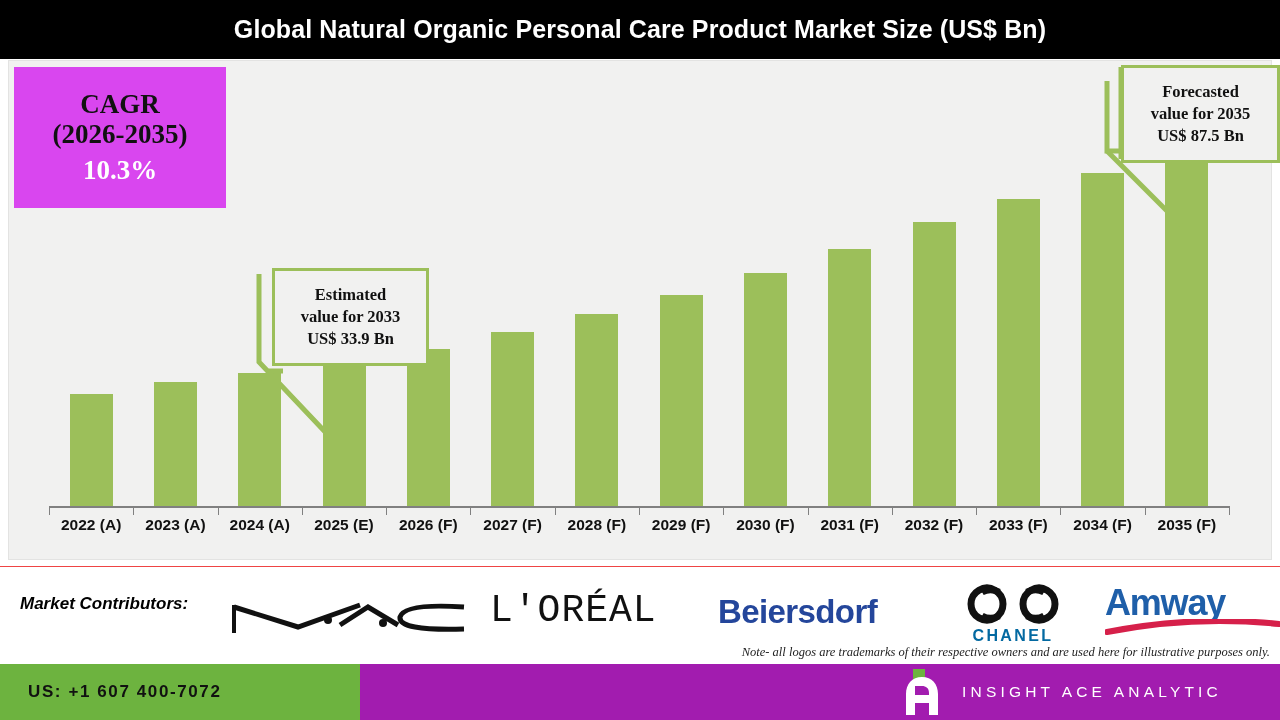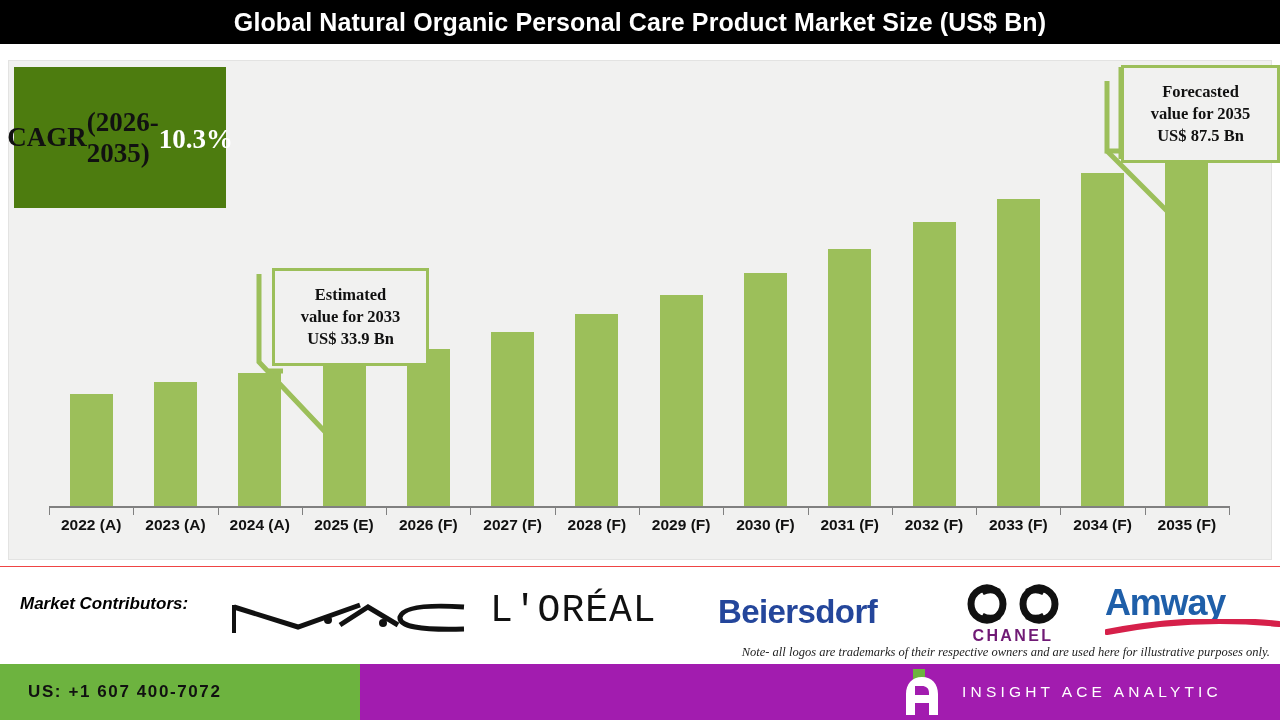--- a/index.html
+++ b/index.html
@@ -6,21 +6,21 @@
   * { margin:0; padding:0; box-sizing:border-box; }
   html,body { width:1280px; height:720px; overflow:hidden; }
   body {
     font-family:"Liberation Sans", sans-serif;
     background:#ffffff;
   }
   #page { position:relative; width:1280px; height:720px; background:#ffffff; }
 
   
   .titlebar {
-    position:absolute; left:0; top:0; width:1280px; height:44px;
+    position:absolute; left:0; top:0; width:1280px; height:59px;
     background:#000000; display:flex; align-items:center; justify-content:center;
   }
   .titlebar .title {
     color:#ffffff; font-size:25px; font-weight:bold;
     font-family:"Liberation Sans", sans-serif; letter-spacing:0.1px;
   }
 
   
   .chart-panel {
     position:absolute; left:8px; top:60px; width:1264px; height:500px;
@@ -45,21 +45,21 @@
   
   .cat-label {
     position:absolute; top:455px; text-align:center;
     font-size:15.5px; font-weight:bold; color:#111111;
     font-family:"Liberation Sans", sans-serif; white-space:nowrap;
   }
 
   
   .cagr-box {
     position:absolute; left:5px; top:6px; width:212px; height:141px;
-    background:#4d7c0f; display:flex; flex-direction:row;
+    background:#d946ef; display:flex; flex-direction:column;
     align-items:center; justify-content:center;
     font-family:"Liberation Serif", serif;
   }
   .cagr-box .l1 { font-size:27px; font-weight:bold; color:#111111; line-height:1.13; }
   .cagr-box .l2 { font-size:27px; font-weight:bold; color:#111111; line-height:1.13; }
   .cagr-box .l3 { font-size:27px; font-weight:bold; color:#ffffff; line-height:1.2; margin-top:4px; }
 
   
   .callout {
     position:absolute; background:#f1f1f0; border:3px solid #9CBF5A;
@@ -91,21 +91,21 @@
   .loreal {
     left:490px; top:22px; font-size:38px; color:#111111; letter-spacing:1px;
     font-family:Liberation Mono, monospace; font-weight:300;
   }
   .beiersdorf {
     left:718px; top:26px; font-size:33px; color:#24469B; font-weight:bold;
     font-family:"Liberation Sans", sans-serif; letter-spacing:-0.6px;
   }
   .chanel-wrap { left:965px; top:16px; width:96px; text-align:center; }
   .chanel-text {
-    font-size:16px; font-weight:bold; color:#701a75; letter-spacing:2.4px;
+    font-size:16px; font-weight:bold; color:#0369a1; letter-spacing:2.4px;
     font-family:"Liberation Sans", sans-serif; margin-top:-2px;
   }
   .amway-wrap { left:1105px; top:18px; width:180px; }
   .amway-text {
     font-size:36px; font-weight:bold; color:#1F5FA9; letter-spacing:-1.2px;
     font-family:"Liberation Sans", sans-serif; line-height:1;
   }
 
   .note {
     position:absolute; right:10px; top:78px;

